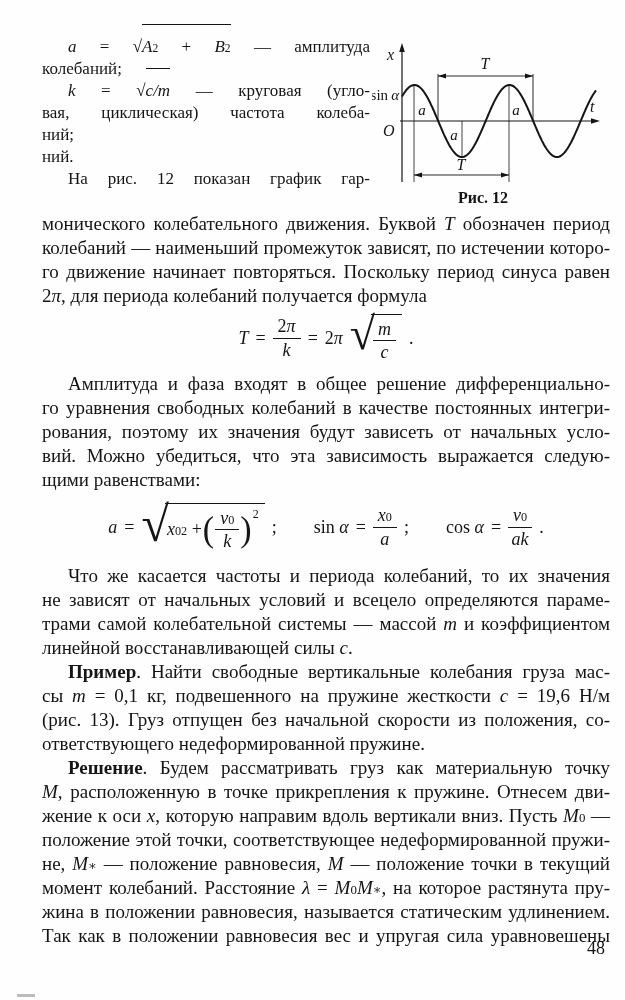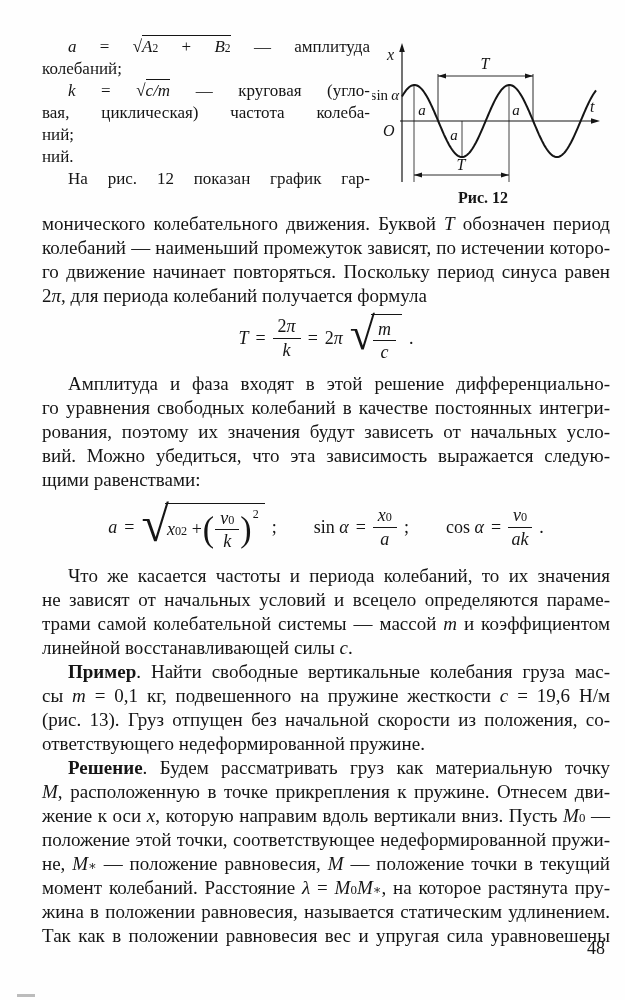--- a/index.html
+++ b/index.html
@@ -12,21 +12,21 @@
   .para{width:100%;}
   .body-para{font-size:19px;}
   .body-para .line{height:24px;line-height:24px;}
   .line{text-align:justify;text-align-last:justify;white-space:normal;}
   .line.last{text-align-last:left;}
   .line.ind{text-indent:26px;}
   i{font-style:italic;}
   b{font-weight:bold;margin-top:32px;}
   sub{font-size:68%;vertical-align:-18%;line-height:0;}
   sup{font-size:68%;vertical-align:38%;line-height:0;}
-  .ov{border-top:1.1px solid #151515;padding-top:1px;}
+  .ov{border-top:1.1px solid #151515;padding-top:12px;}
   
   .formula{display:flex;justify-content:center;align-items:center;gap:7px;
            font-size:18px;font-style:normal;}
   .f-period{margin:5px 0 9px;min-height:50px;}
   .f-amp{margin:7px 0 9px;min-height:56px;}
   .frac{display:inline-flex;flex-direction:column;text-align:center;line-height:1.12;}
   .frac .num{border-bottom:1.3px solid #151515;padding:0 5px 1px;}
   .frac .den{padding-top:1px;}
   .sqrt{display:inline-flex;align-items:flex-start;}
   .radsign{font-size:46px;line-height:40px;font-style:normal;}
@@ -130,21 +130,21 @@
           <span class="frac">
             <span class="num"><i>m</i></span>
             <span class="den"><i>c</i></span>
           </span>
         </span>
       </span>
       <span>.</span>
     </div>
 
     <div class="para body-para">
-        <div class="line ind">Амплитуда и фаза входят в этой решение дифференциально-</div>
+        <div class="line ind">Амплитуда и фаза входят в общее решение дифференциально-</div>
         <div class="line">го уравнения свободных колебаний в качестве постоянных интегри-</div>
         <div class="line">рования, поэтому их значения будут зависеть от начальных усло-</div>
         <div class="line">вий.  Можно убедиться, что эта зависимость выражается следую-</div>
         <div class="line last">щими равенствами:</div>
       </div>
 
     <div class="formula f-amp">
       <span><i>a</i></span>
       <span>=</span>
       <span class="sqrt">

